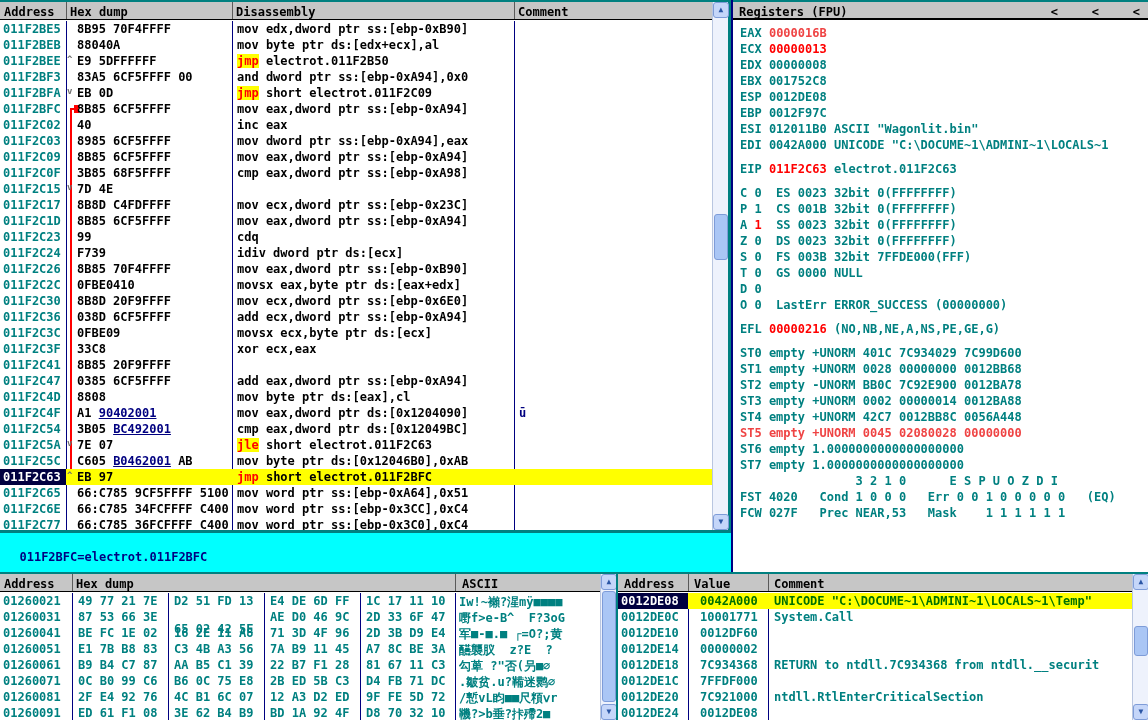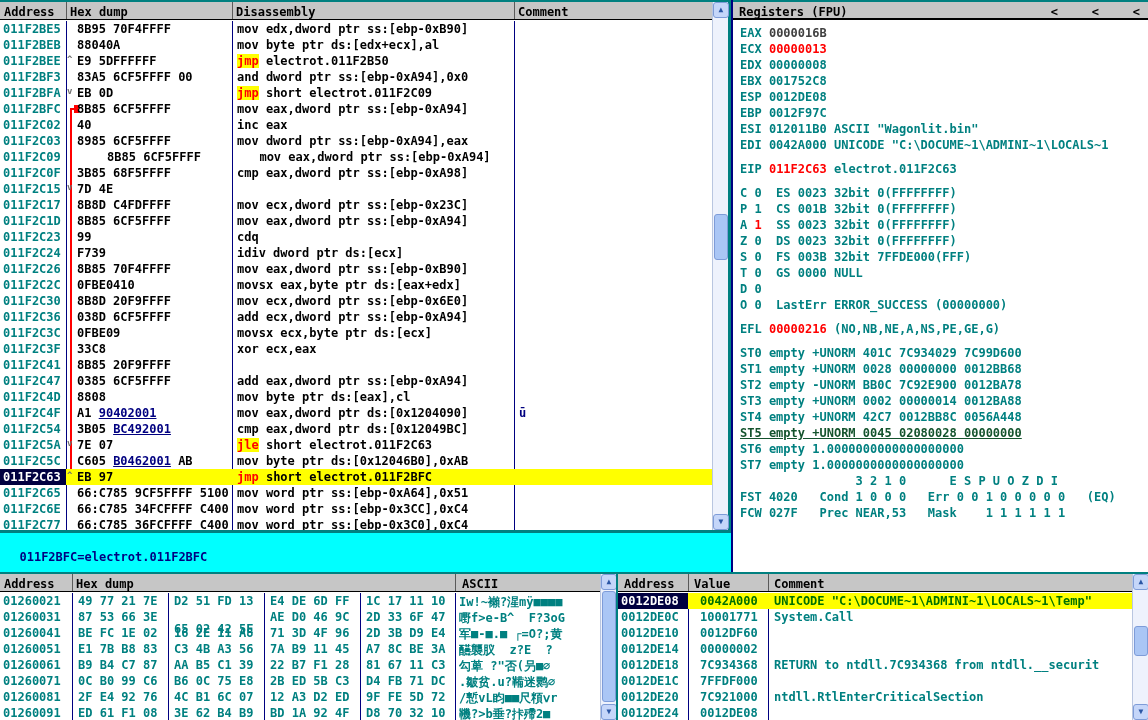--- a/index.html
+++ b/index.html
@@ -132,21 +132,21 @@
       <div class="drow" style="top: 117px;">
         <span class="c-addr">011F2C02</span>
         <span class="c-hex"><span>40</span></span>
         <span class="c-dis"><span>inc eax</span></span>
       </div>
       <div class="drow" style="top: 133px;">
         <span class="c-addr">011F2C03</span>
         <span class="c-hex"><span>8985 6CF5FFFF</span></span>
         <span class="c-dis"><span>mov dword ptr ss:[ebp-0xA94],eax</span></span>
       </div>
-      <div class="drow" style="top: 149px; text-align: center;">
+      <div class="drow" style="top: 149px;">
         <span class="c-addr">011F2C09</span>
         <span class="c-hex"><span>8B85 6CF5FFFF</span></span>
         <span class="c-dis"><span>mov eax,dword ptr ss:[ebp-0xA94]</span></span>
       </div>
       <div class="drow" style="top: 165px;">
         <span class="c-addr">011F2C0F</span>
         <span class="c-hex"><span>3B85 68F5FFFF</span></span>
         <span class="c-dis"><span>cmp eax,dword ptr ss:[ebp-0xA98]</span></span>
       </div>
       <div class="drow" style="top: 181px;">
@@ -275,21 +275,21 @@
 </div>
 
 <div id="registers-pane" class="pane">
   <div class="phead">
     <span class="ptitle">Registers (FPU)</span>
     <span class="collapse" style="right:90px">&lt;</span>
     <span class="collapse" style="right:49px">&lt;</span>
     <span class="collapse" style="right:8px">&lt;</span>
   </div>
   <div id="reg-lines">
-      <div class="regline" style="top: 26px;"><span style="color: rgb(0, 128, 128);">EAX </span><span style="color: #404040;">0000016B</span></div>
+      <div class="regline" style="top: 26px;"><span style="color: rgb(0, 128, 128);">EAX </span><span style="color: #ef4444;">0000016B</span></div>
       <div class="regline" style="top: 42px;"><span style="color: rgb(0, 128, 128);">ECX </span><span style="color: rgb(255, 0, 0);">00000013</span></div>
       <div class="regline" style="top: 58px;"><span style="color: rgb(0, 128, 128);">EDX 00000008</span></div>
       <div class="regline" style="top: 74px;"><span style="color: rgb(0, 128, 128);">EBX 001752C8</span></div>
       <div class="regline" style="top: 90px;"><span style="color: rgb(0, 128, 128);">ESP 0012DE08</span></div>
       <div class="regline" style="top: 106px;"><span style="color: rgb(0, 128, 128);">EBP 0012F97C</span></div>
       <div class="regline" style="top: 122px;"><span style="color: rgb(0, 128, 128);">ESI 012011B0 ASCII "Wagonlit.bin"</span></div>
       <div class="regline" style="top: 138px;"><span style="color: rgb(0, 128, 128);">EDI 0042A000 UNICODE "C:\DOCUME~1\ADMINI~1\LOCALS~1</span></div>
       <div class="regline" style="top: 162px;"><span style="color: rgb(0, 128, 128);">EIP </span><span style="color: rgb(255, 0, 0);">011F2C63</span><span style="color: rgb(0, 128, 128);"> electrot.011F2C63</span></div>
       <div class="regline" style="top: 186px;"><span style="color: rgb(0, 128, 128);">C 0  ES 0023 32bit 0(FFFFFFFF)</span></div>
       <div class="regline" style="top: 202px;"><span style="color: rgb(0, 128, 128);">P 1  CS 001B 32bit 0(FFFFFFFF)</span></div>
@@ -298,21 +298,21 @@
       <div class="regline" style="top: 250px;"><span style="color: rgb(0, 128, 128);">S 0  FS 003B 32bit 7FFDE000(FFF)</span></div>
       <div class="regline" style="top: 266px;"><span style="color: rgb(0, 128, 128);">T 0  GS 0000 NULL</span></div>
       <div class="regline" style="top: 282px;"><span style="color: rgb(0, 128, 128);">D 0</span></div>
       <div class="regline" style="top: 298px;"><span style="color: rgb(0, 128, 128);">O 0  LastErr ERROR_SUCCESS (00000000)</span></div>
       <div class="regline" style="top: 322px;"><span style="color: rgb(0, 128, 128);">EFL </span><span style="color: rgb(255, 0, 0);">00000216</span><span style="color: rgb(0, 128, 128);"> (NO,NB,NE,A,NS,PE,GE,G)</span></div>
       <div class="regline" style="top: 346px;"><span style="color: rgb(0, 128, 128);">ST0 empty +UNORM 401C 7C934029 7C99D600</span></div>
       <div class="regline" style="top: 362px;"><span style="color: rgb(0, 128, 128);">ST1 empty +UNORM 0028 00000000 0012BB68</span></div>
       <div class="regline" style="top: 378px;"><span style="color: rgb(0, 128, 128);">ST2 empty -UNORM BB0C 7C92E900 0012BA78</span></div>
       <div class="regline" style="top: 394px;"><span style="color: rgb(0, 128, 128);">ST3 empty +UNORM 0002 00000014 0012BA88</span></div>
       <div class="regline" style="top: 410px;"><span style="color: rgb(0, 128, 128);">ST4 empty +UNORM 42C7 0012BB8C 0056A448</span></div>
-      <div class="regline" style="top: 426px;"><span style="color: #14532d; text-decoration: underline;">ST5 empty +UNORM 0045 02080028 00000000</span></div>
+      <div class="regline" style="top: 426px;"><span style="color: #ef4444;">ST5 empty +UNORM 0045 02080028 00000000</span></div>
       <div class="regline" style="top: 442px;"><span style="color: rgb(0, 128, 128);">ST6 empty 1.0000000000000000000</span></div>
       <div class="regline" style="top: 458px;"><span style="color: rgb(0, 128, 128);">ST7 empty 1.0000000000000000000</span></div>
       <div class="regline" style="top: 474px;"><span style="color: rgb(0, 128, 128);">                3 2 1 0      E S P U O Z D I</span></div>
       <div class="regline" style="top: 490px;"><span style="color: rgb(0, 128, 128);">FST 4020   Cond 1 0 0 0   Err 0 0 1 0 0 0 0 0   (EQ)</span></div>
       <div class="regline" style="top: 506px;"><span style="color: rgb(0, 128, 128);">FCW 027F   Prec NEAR,53   Mask    1 1 1 1 1 1</span></div>
     </div>
 </div>
 
 <div id="dump-pane" class="pane">
   <div class="phead">

